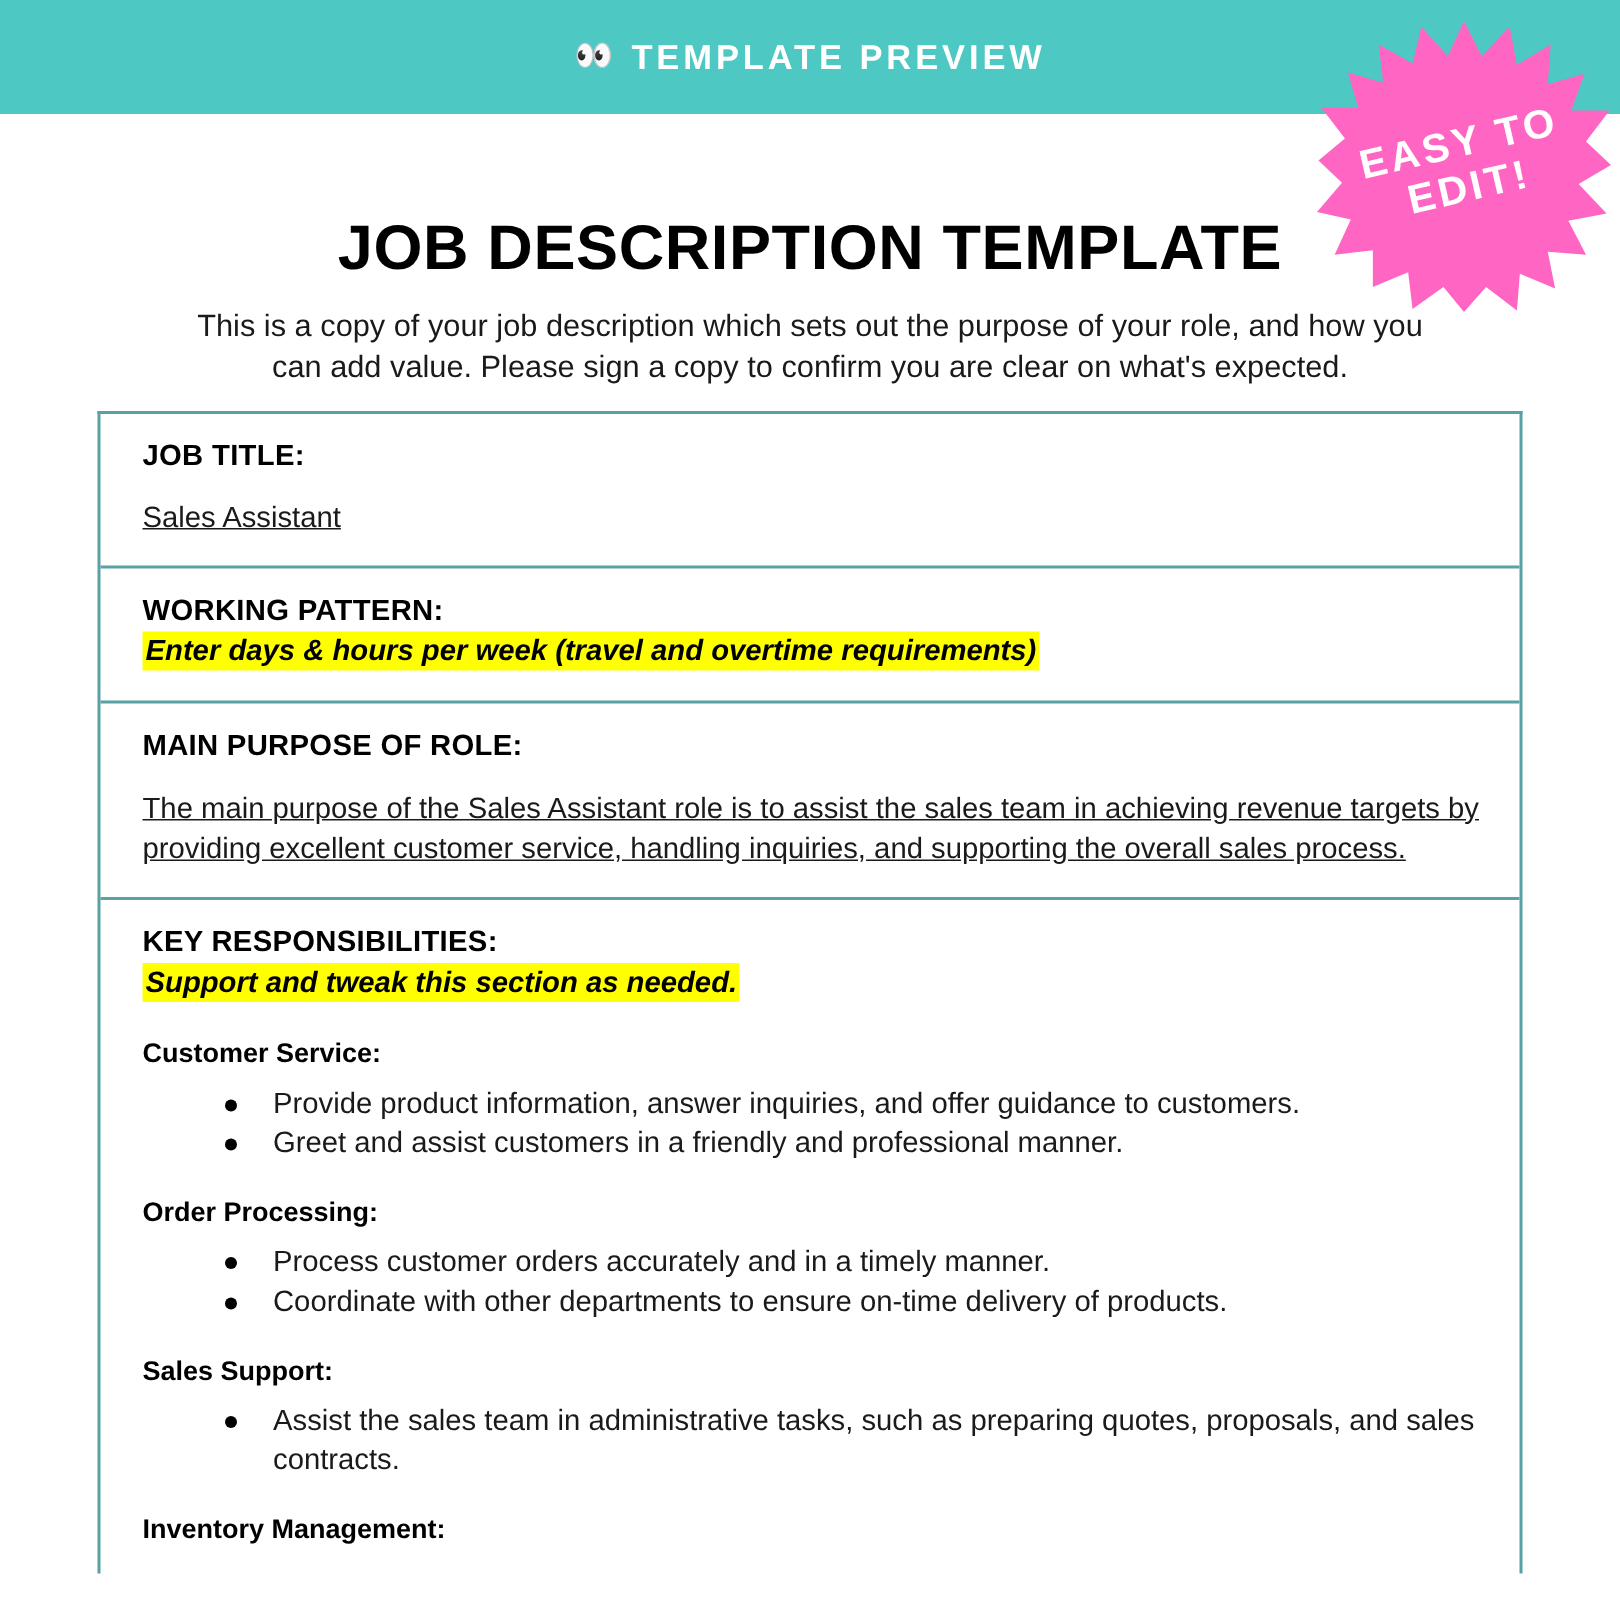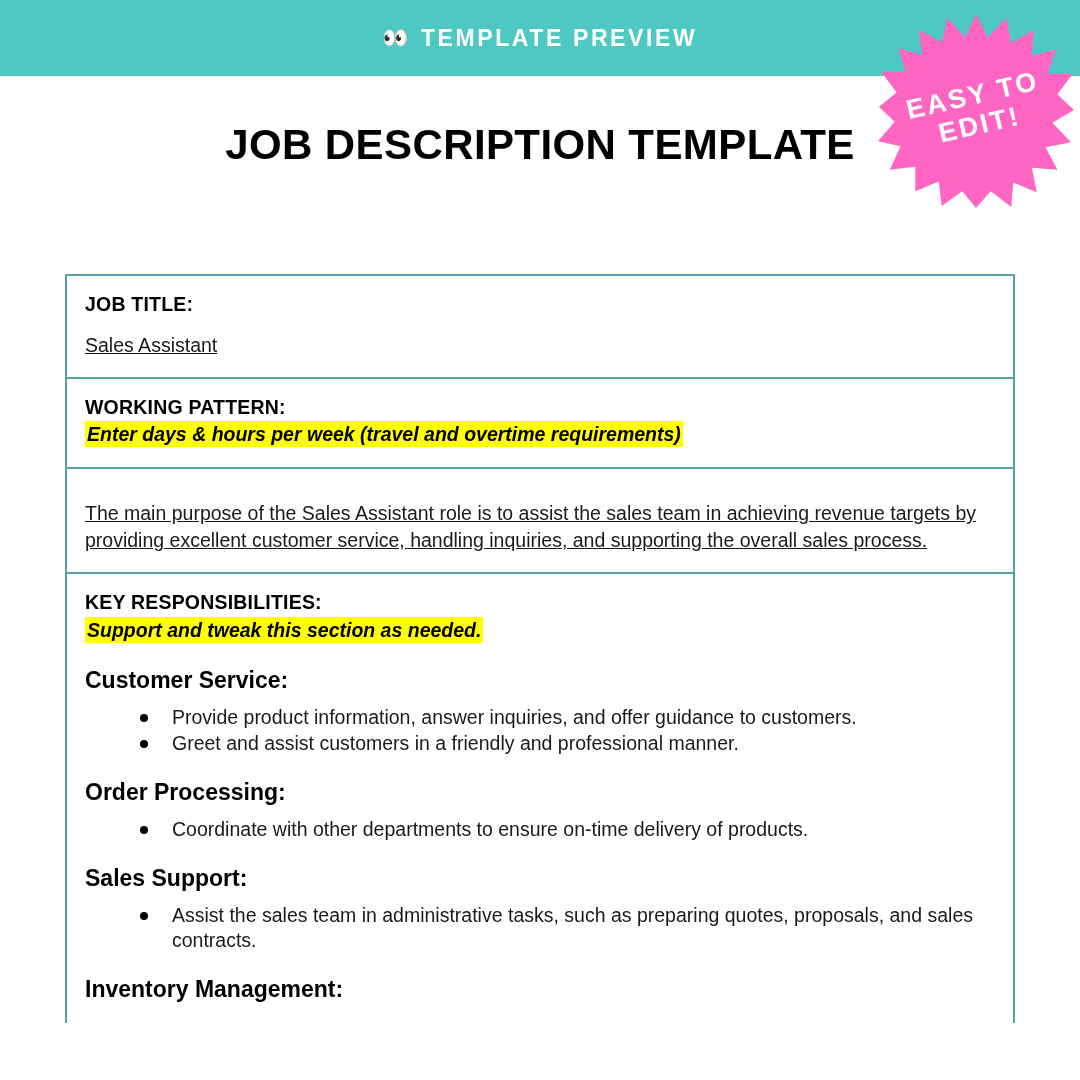--- a/index.html
+++ b/index.html
@@ -79,21 +79,21 @@
     font-size: 27px;
     letter-spacing: 2.5px;
     line-height: 1.12;
     white-space: nowrap;
     text-align: center;
   }
 
   
   .doc-head {
     position: absolute;
-    top: 63px; left: 0;
+    top: 83px; left: 0;
     width: 1080px;
     padding: 60px 100px 0 100px;
     text-align: center;
     z-index: 2;
   }
   .doc-title {
     font-size: 42px;
     font-weight: bold;
     color: #000000;
     letter-spacing: 0.4px;
@@ -115,21 +115,21 @@
     top: 274px;
     left: 65px;
     width: 950px;
     border: 2px solid #58a2a6;
     border-bottom: none;
     background: #ffffff;
     z-index: 2;
   }
   .jd-row {
     border-bottom: 2px solid #58a2a6;
-    padding: 16px 18px 18px 18px;
+    padding: 16px 18px 18px 28px;
   }
   .jd-row:last-child { border-bottom: none; }
 
   .field-label {
     font-size: 19.5px;
     font-weight: bold;
     color: #000000;
     letter-spacing: 0.2px;
     line-height: 1.3;
   }
@@ -152,21 +152,21 @@
     font-style: italic;
     color: #000000;
     line-height: 1.5;
     padding: 2px 2px;
     box-decoration-break: clone;
     -webkit-box-decoration-break: clone;
   }
 
   .subhead {
     margin-top: 21px;
-    font-size: 23px;
+    font-size: 18px;
     font-weight: bold;
     color: #000000;
     line-height: 1.3;
   }
   .bullets {
     margin: 9px 0 0 0;
     padding: 0;
     list-style: none;
   }
   .bullets li {
@@ -204,53 +204,56 @@
       <polygon fill="#ff66c4" points="100,2 112,26 131,6 136,32 159,18 157,45 182,38 173,63 199,63 183,84 200,100 178,113 197,133 171,138 183,161 157,159 162,184 138,174 136,199 115,183 100,200 86,183 65,198 62,173 38,183 38,158 12,161 23,137 0,132 17,112 1,97 19,82 3,61 28,61 21,37 45,44 42,18 65,31 71,6 89,26"></polygon>
     </svg>
     <div class="badge-text">
       <div class="badge-line">EASY TO</div>
       <div class="badge-line">EDIT!</div>
     </div>
   </div>
 
   <div class="doc-head">
     <h1 class="doc-title">JOB DESCRIPTION TEMPLATE</h1>
+    <p class="doc-subtitle">This is a copy of your job description which sets out the purpose of your role, and how you can add value. Please sign a copy to confirm you are clear on what's expected.</p>
   </div>
 
   <div class="jd-table">
 
     <div class="jd-row">
       <div class="field-label">JOB TITLE:</div>
       <div class="field-value">Sales Assistant</div>
     </div>
 
     <div class="jd-row">
       <div class="field-label">WORKING PATTERN:</div>
       <div class="highlight-wrap">
         <span class="highlight">Enter days &amp; hours per week (travel and overtime requirements)</span>
       </div>
     </div>
 
     <div class="jd-row">
+      <div class="field-label">MAIN PURPOSE OF ROLE:</div>
       <div class="field-value para">The main purpose of the Sales Assistant role is to assist the sales team in achieving revenue targets by providing excellent customer service, handling inquiries, and supporting the overall sales process.</div>
     </div>
 
     <div class="jd-row">
       <div class="field-label">KEY RESPONSIBILITIES:</div>
       <div class="highlight-wrap">
         <span class="highlight">Support and tweak this section as needed.</span>
       </div>
       <div id="resp-groups">
           <div class="subhead">Customer Service:</div>
           <ul class="bullets">
             <li><span class="dot"></span>Provide product information, answer inquiries, and offer guidance to customers.</li>
             <li><span class="dot"></span>Greet and assist customers in a friendly and professional manner.</li>
           </ul>
           <div class="subhead">Order Processing:</div>
           <ul class="bullets">
+            <li><span class="dot"></span>Process customer orders accurately and in a timely manner.</li>
             <li><span class="dot"></span>Coordinate with other departments to ensure on-time delivery of products.</li>
           </ul>
           <div class="subhead">Sales Support:</div>
           <ul class="bullets">
             <li><span class="dot"></span>Assist the sales team in administrative tasks, such as preparing quotes, proposals, and sales contracts.</li>
           </ul>
           <div class="subhead">Inventory Management:</div>
         </div>
     </div>
 

